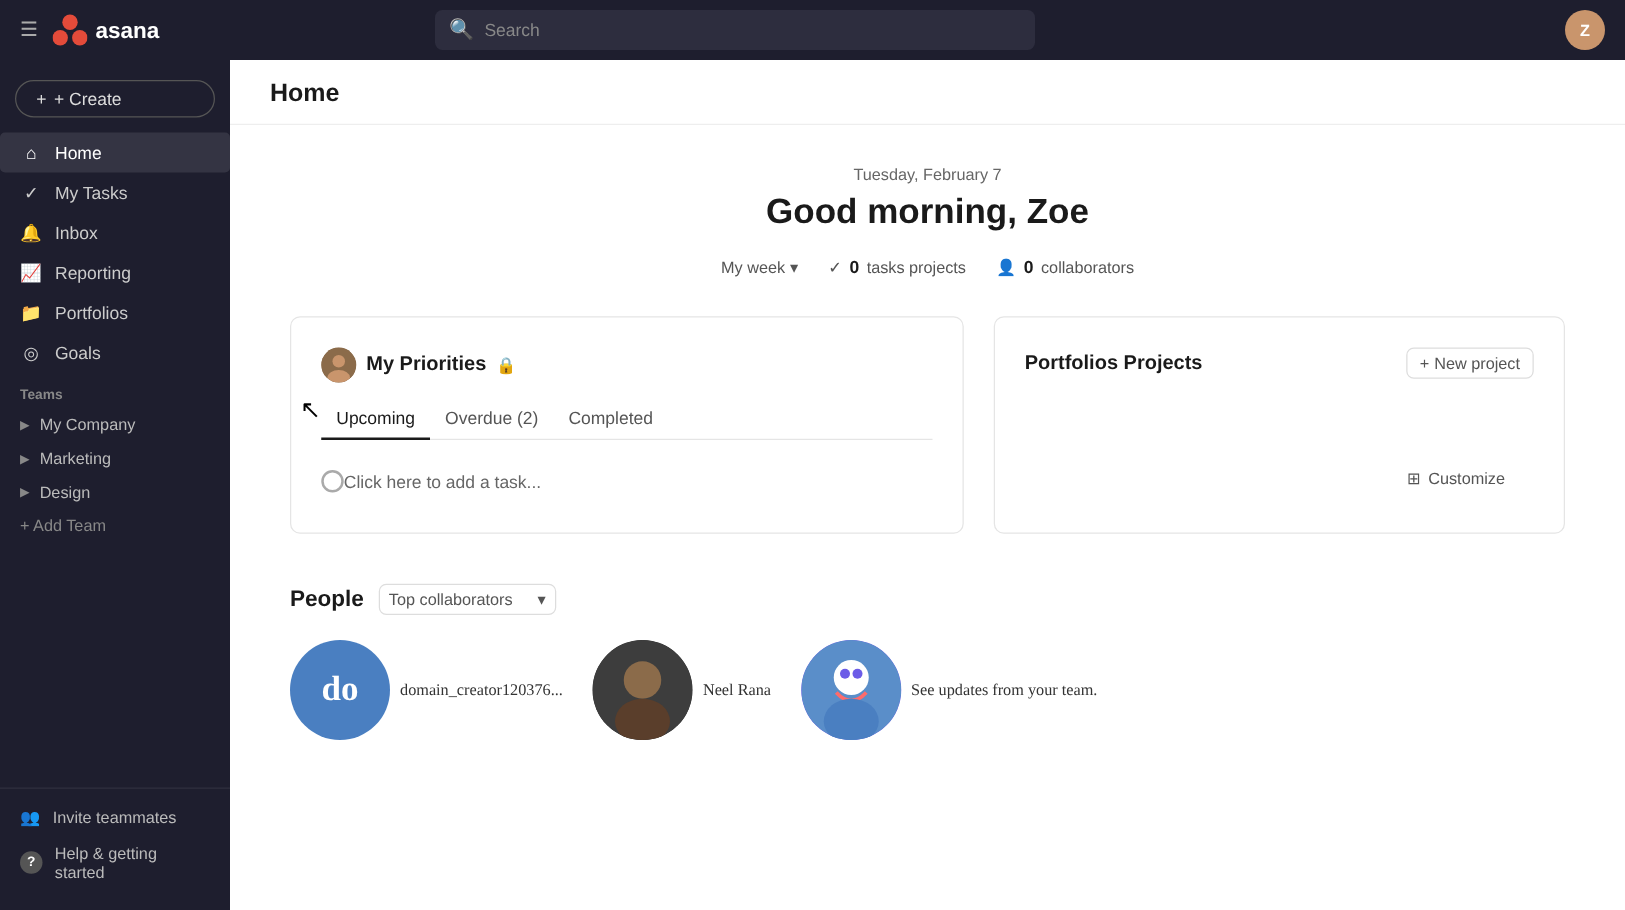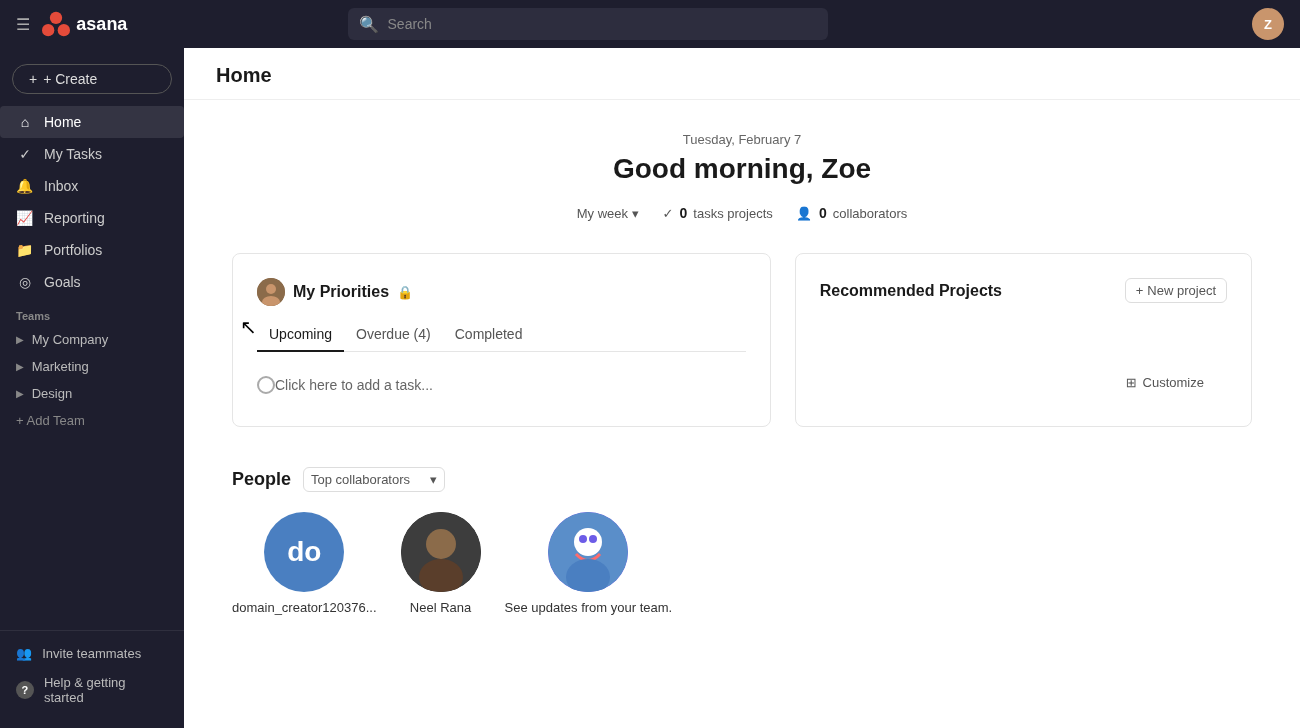--- a/index.html
+++ b/index.html
@@ -229,22 +229,22 @@
     .people-title { font-size: 18px; font-weight: 600; color: #1a1a1a; }
     .top-collaborators-btn {
       display: flex; align-items: center; gap: 20px;
       font-size: 13px; color: #555;
       background: none; border: 1px solid #ddd; border-radius: 6px;
       padding: 4px 7px; cursor: pointer;
     }
 
     .people-cards { display: flex; gap: 24px; }
     .person-card {
-      display: flex; flex-direction: column; align-items: center;
-      gap: 8px; text-align: center;
+      display: flex; flex-direction: row; align-items: center;
+      gap: 8px; text-align: center; font-family: Liberation Serif, serif;
     }
     .person-avatar-wrap {
       width: 80px; height: 80px; border-radius: 50%;
       overflow: hidden; display: flex; align-items: center; justify-content: center;
       font-size: 28px; font-weight: 700; color: #fff;
     }
     .person-name { font-size: 13px; color: #333; }
 
     
     .cursor-arrow { position: fixed; pointer-events: none; font-size: 20px; z-index: 9999; left: 240px; top: 315px; }
@@ -380,32 +380,32 @@
                 <circle cx="14" cy="14" r="14" fill="#8B6B4A"></circle>
                 <circle cx="14" cy="11" r="5" fill="#c9956c"></circle>
                 <ellipse cx="14" cy="24" rx="9" ry="6" fill="#c9956c"></ellipse>
               </svg>
             </div>
             <span class="panel-title">My Priorities</span>
             <span class="lock-icon">🔒</span>
           </div>
           <div class="panel-tabs">
             <div class="panel-tab active">Upcoming</div>
-            <div class="panel-tab">Overdue (4)</div>
+            <div class="panel-tab">Overdue (2)</div>
             <div class="panel-tab">Completed</div>
           </div>
           <div class="add-task-row">
             <div class="task-circle"></div>
             <span>Click here to add a task...</span>
           </div>
         </div>
 
         <div class="panel panel-recommended">
           <div class="recommended-header">
-            <span class="panel-title">Recommended Projects</span>
+            <span class="panel-title">Portfolios Projects</span>
             <button class="new-project-btn">
               <span>+</span>
               <span>New project</span>
             </button>
           </div>
         </div>
 
       </div>
 
       <div class="people-section">

